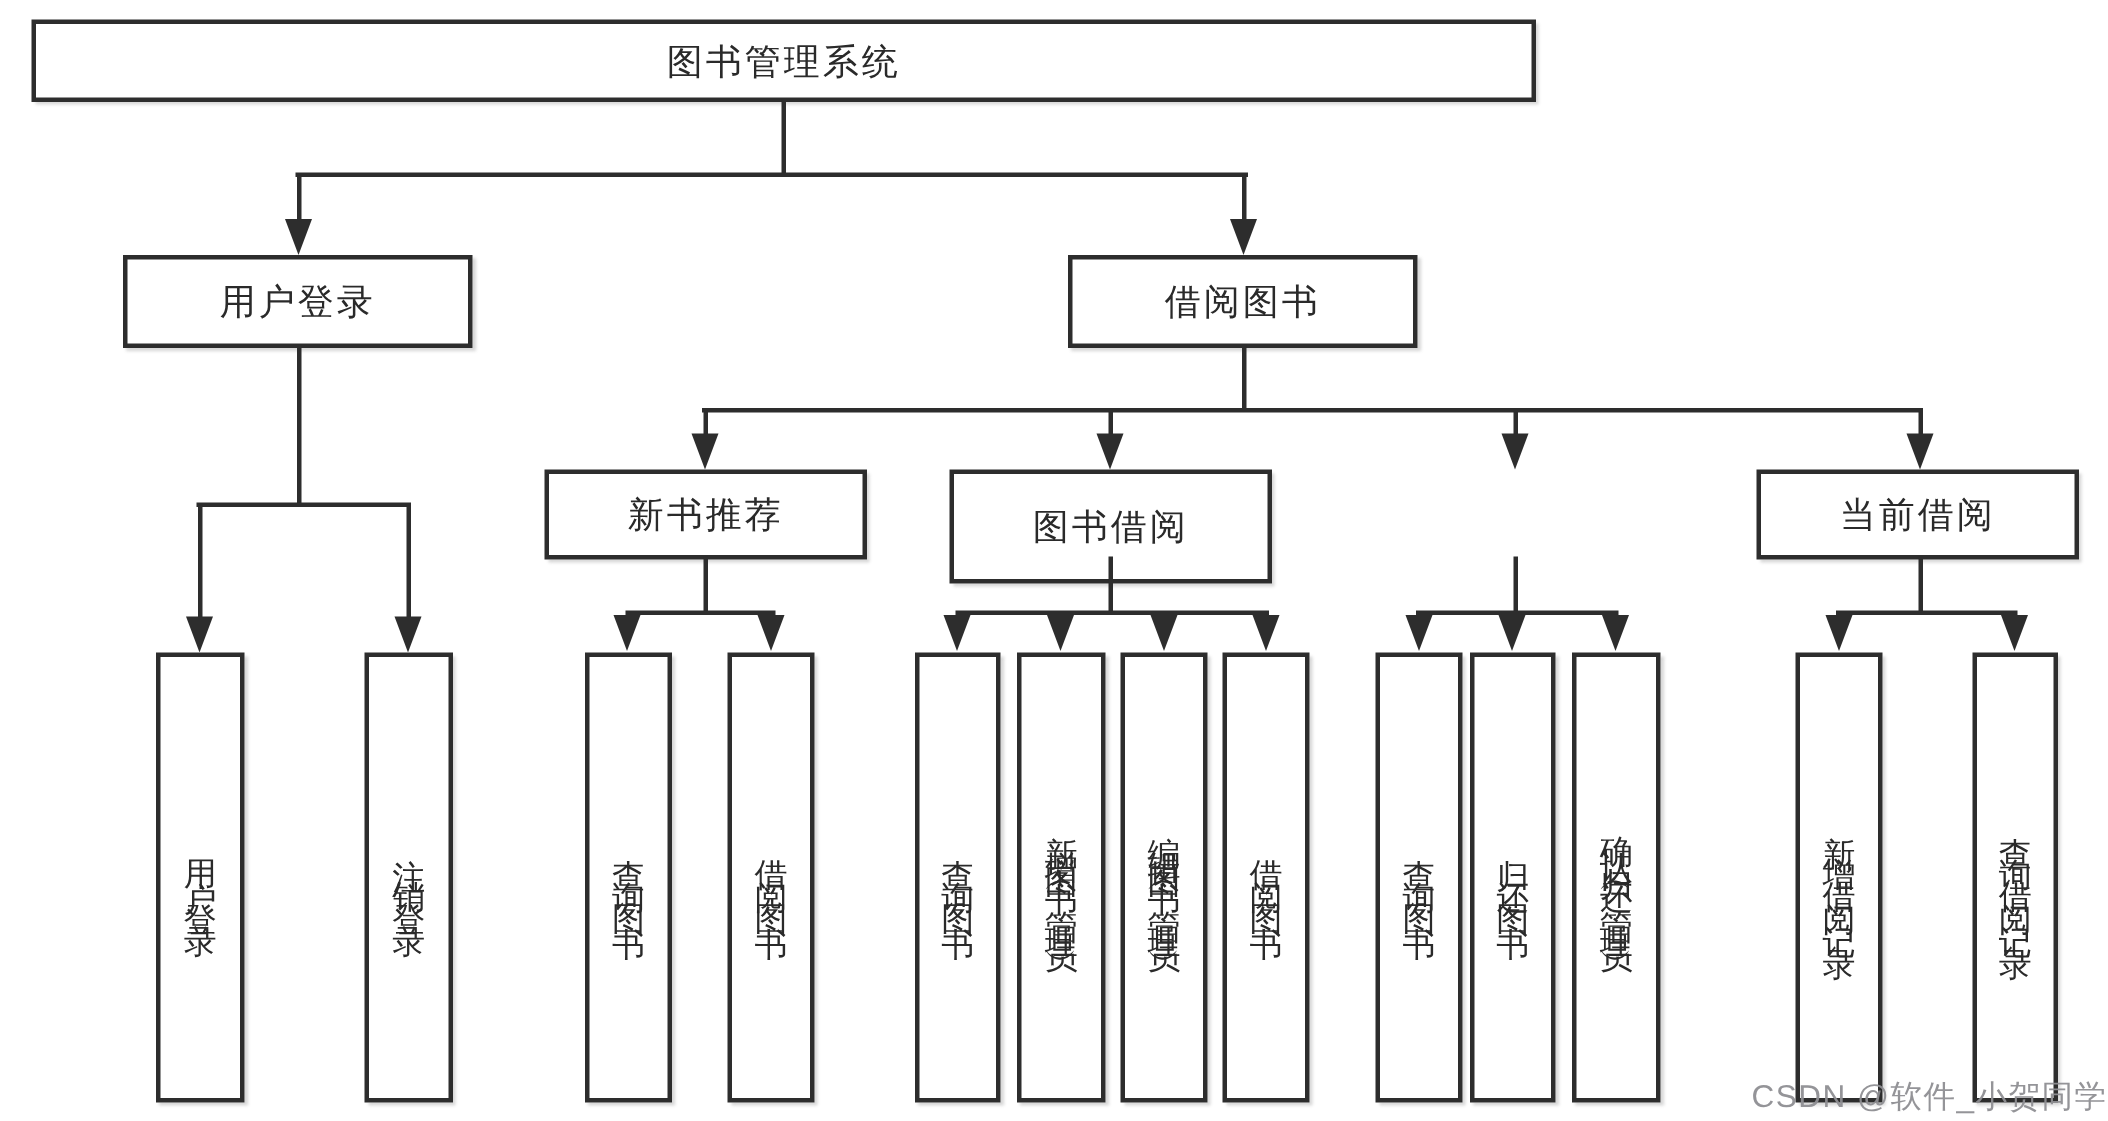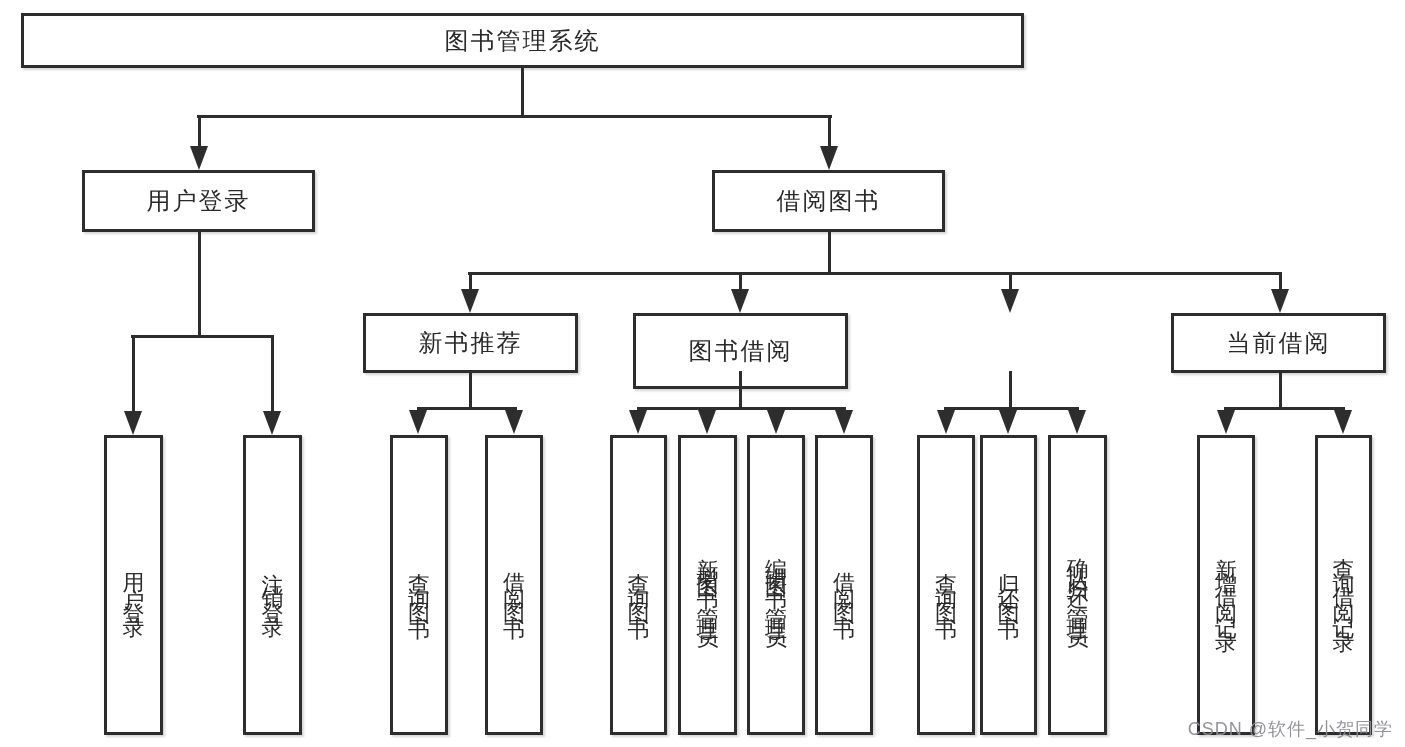--- a/index.html
+++ b/index.html
@@ -31,22 +31,22 @@
   .vl{position:absolute;width:3px;background:#2d2d2d;}
   .hl{position:absolute;height:3px;background:#2d2d2d;}
   .arrow{
     position:absolute;width:0;height:0;
     border-left:9px solid transparent;
     border-right:9px solid transparent;
     border-top:24px solid #2d2d2d;
   }
   .watermark{
     position:absolute;
-    top:717px;right:12px;
-    font-size:18px;
+    top:717px;right:0;
+    font-size:21px;
     color:rgba(142,142,146,0.95);
     letter-spacing:1px;
     z-index:5;
     white-space:nowrap;
   }
 </style>
 </head>
 <body>
 
 <div id="stage">

